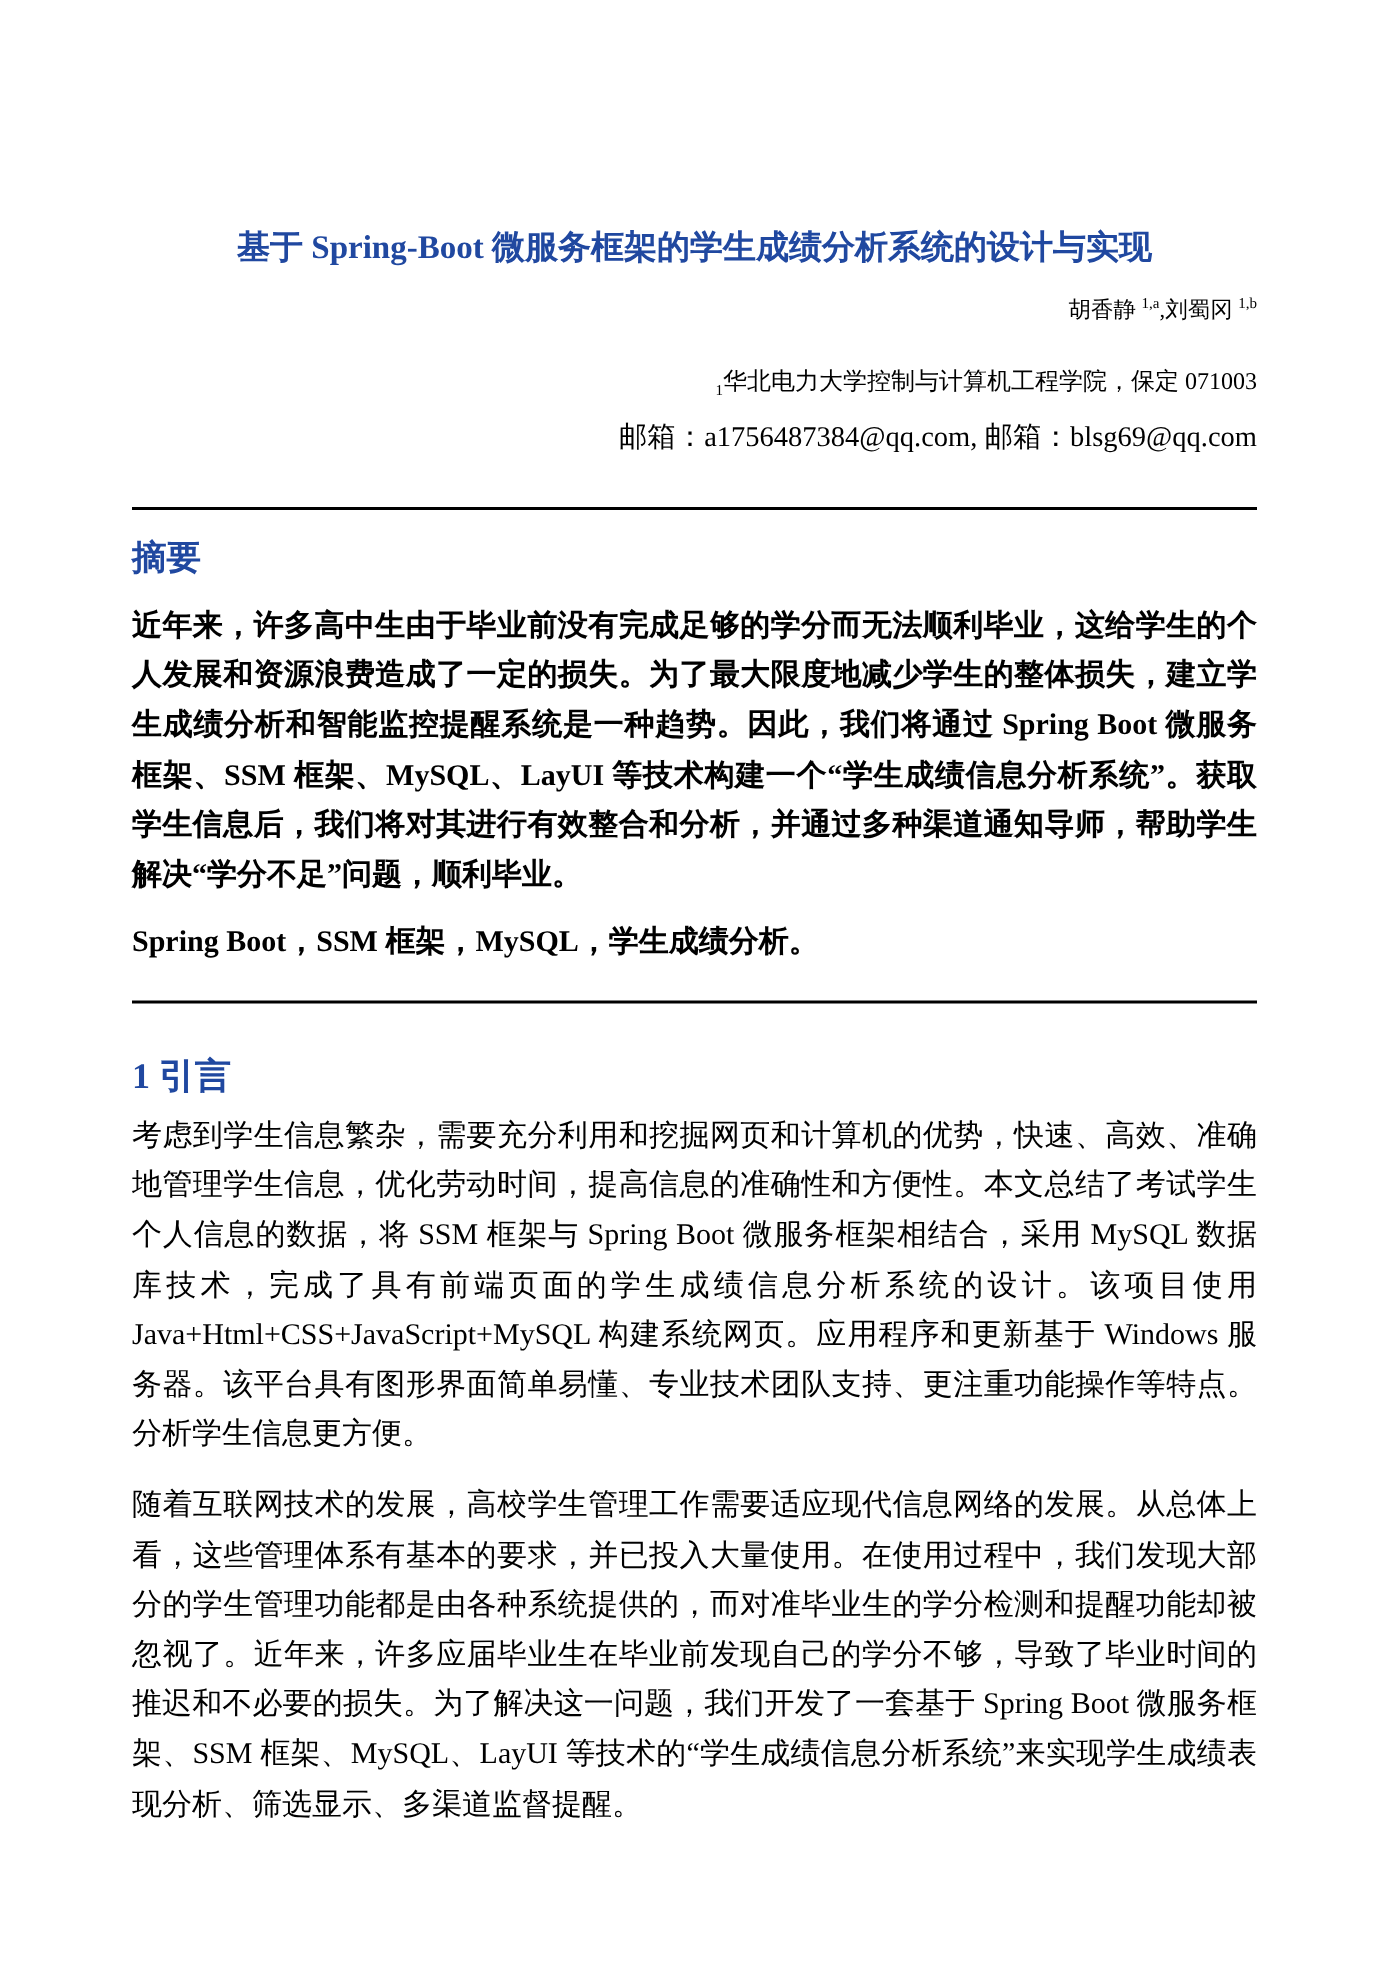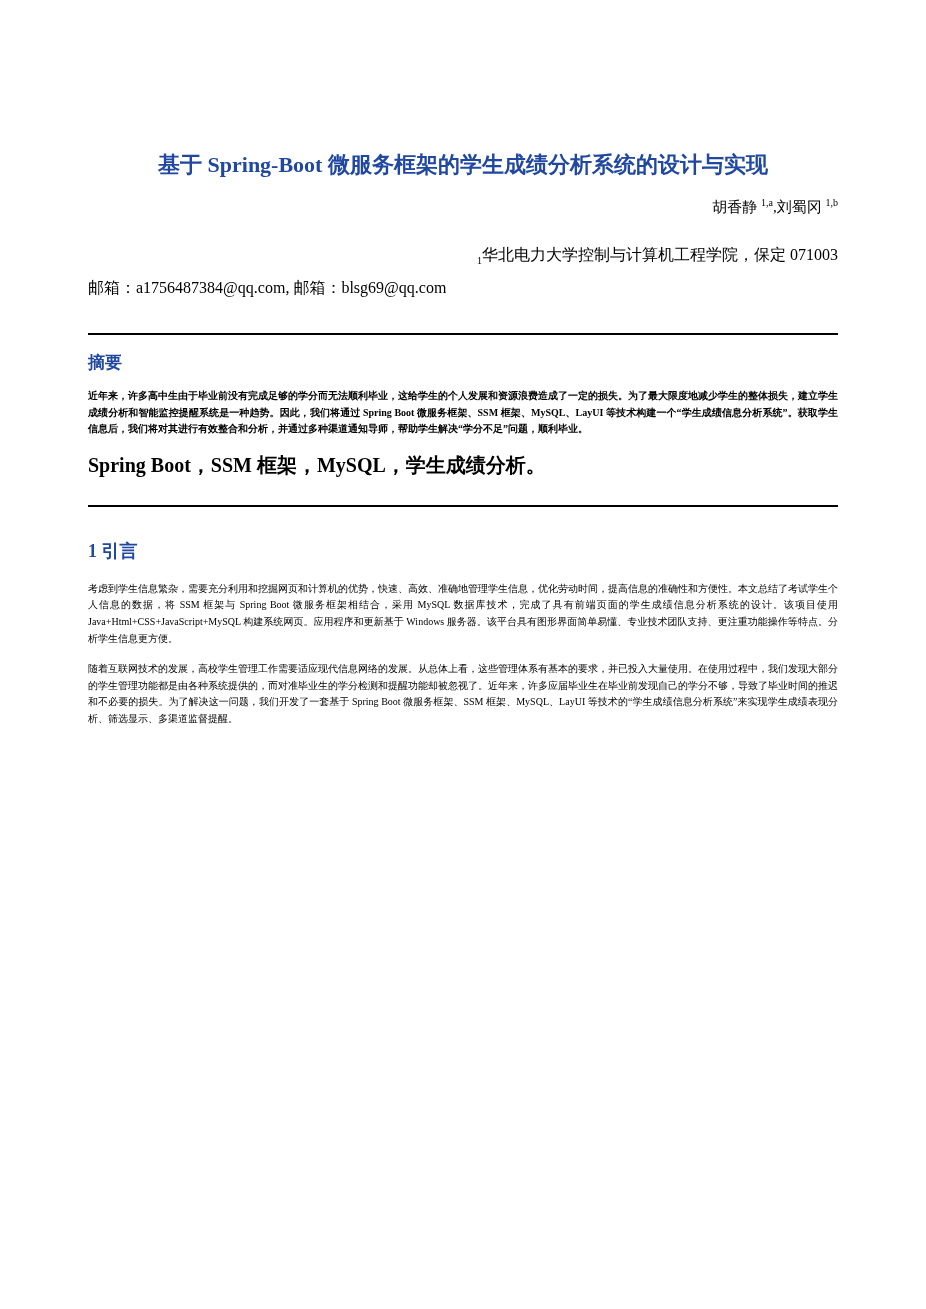--- a/index.html
+++ b/index.html
@@ -28,46 +28,46 @@
     margin-bottom: 28px;
   }
   .authors sup { font-size: 10px; }
   .affiliation {
     text-align: right;
     font-size: 16px;
     margin-bottom: 12px;
   }
   .affiliation sub { font-size: 10px; }
   .contact {
-    text-align: left;
-    font-size: 16px;
+    text-align: right;
+    font-size: 19px;
     margin-bottom: 34px;
   }
   .rule {
     border-top: 2px solid #000000;
     margin: 0 0 16px 0;
   }
   .rule-2 {
     border-top: 2px solid #000000;
     margin: 8px 0 32px 0;
   }
   .section-heading {
     color: var(--accent);
-    font-size: 17px;
+    font-size: 23px;
     font-weight: bold;
     margin: 6px 0 14px 0;
   }
   .intro-heading {
     color: var(--accent);
-    font-size: 18px;
+    font-size: 24px;
     font-weight: bold;
-    margin: 0 0 18px 0;
+    margin: 0 0 8px 0;
   }
   p.body-text {
-    font-size: 10px;
+    font-size: 20px;
     line-height: 1.66;
     text-align: justify;
     margin-bottom: 14px;
   }
   p.bold { font-weight: bold; }
   .keywords-text {
     font-size: 20px;
     font-weight: bold;
     margin-bottom: 26px;
   }

